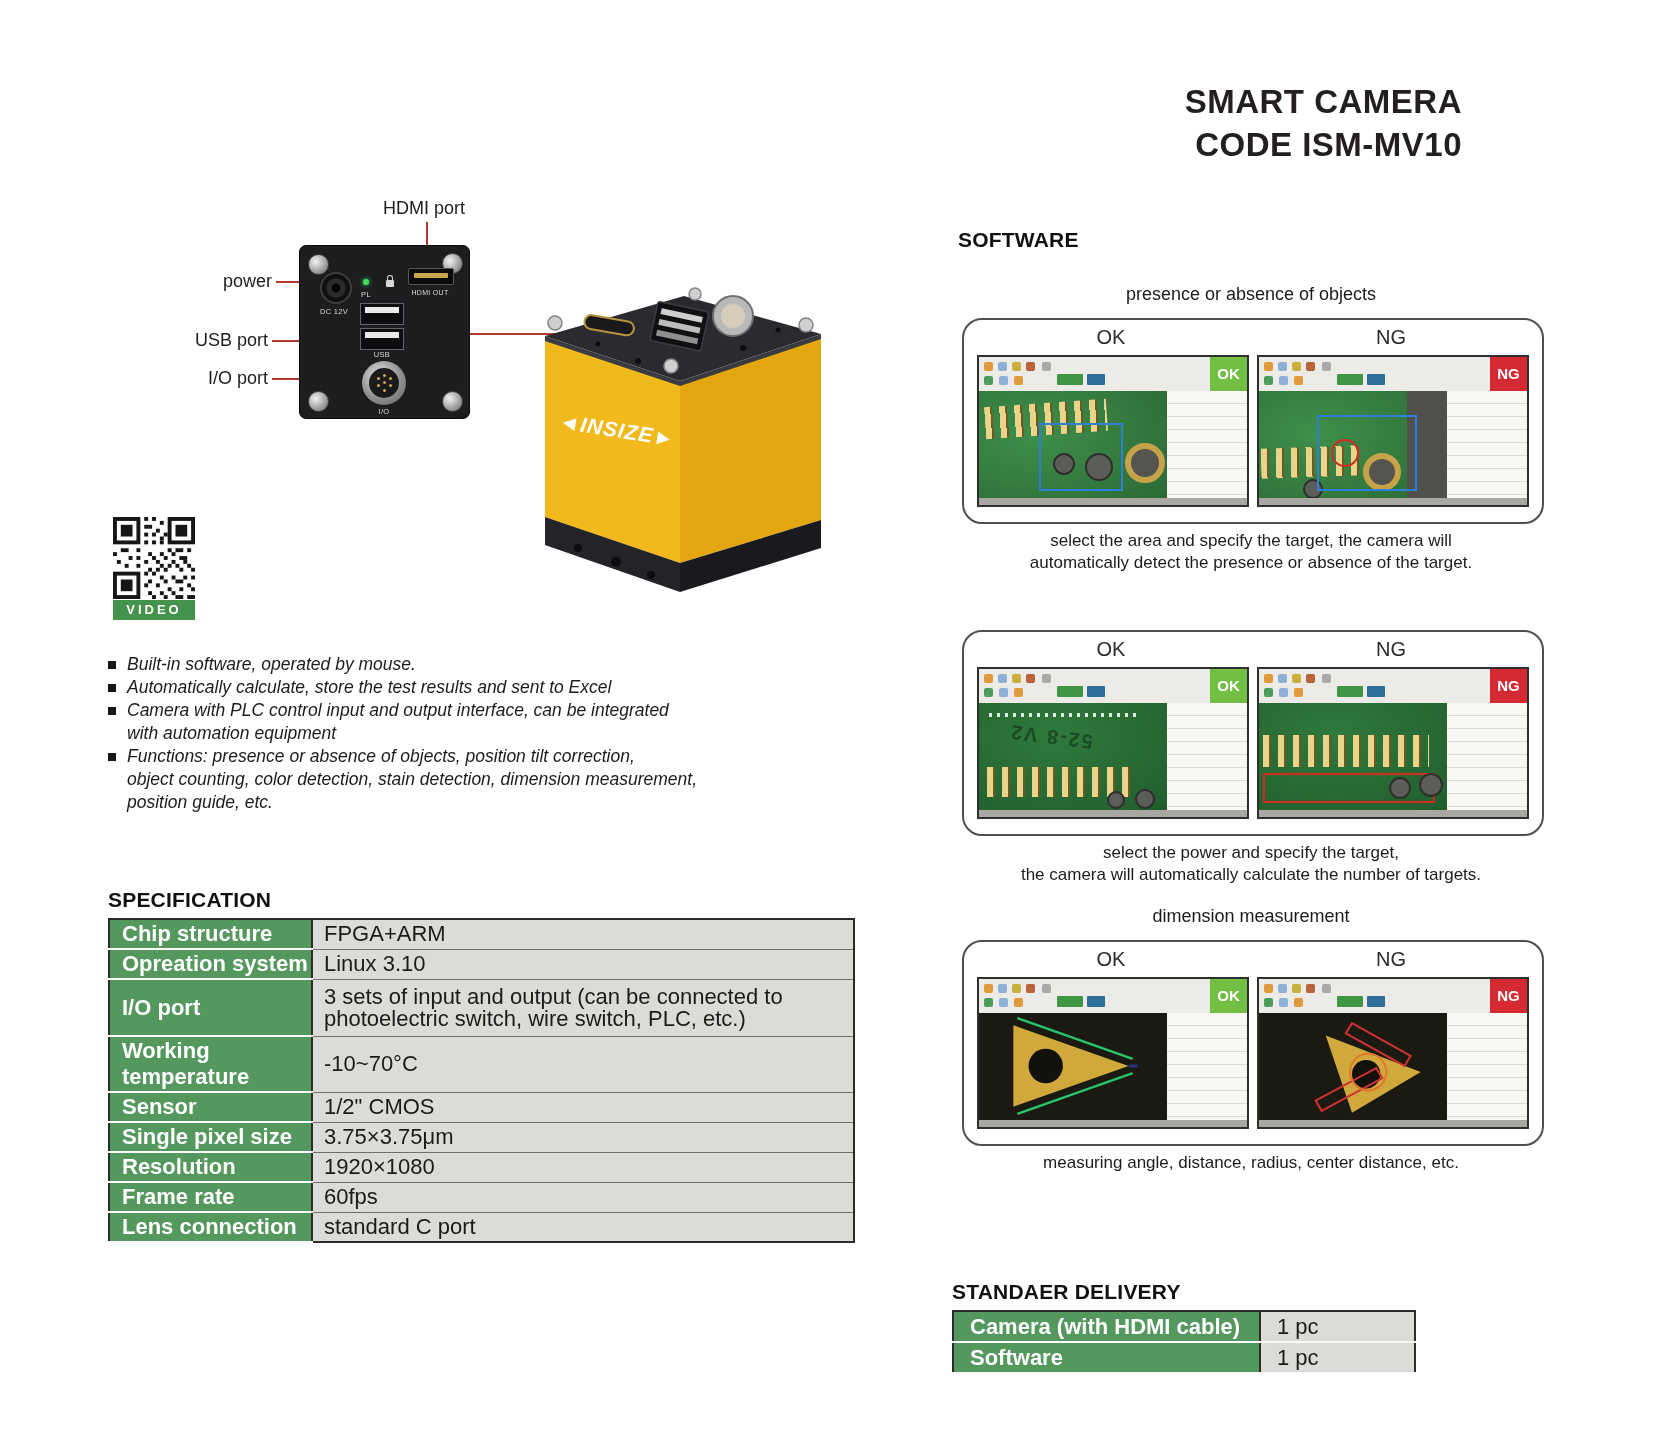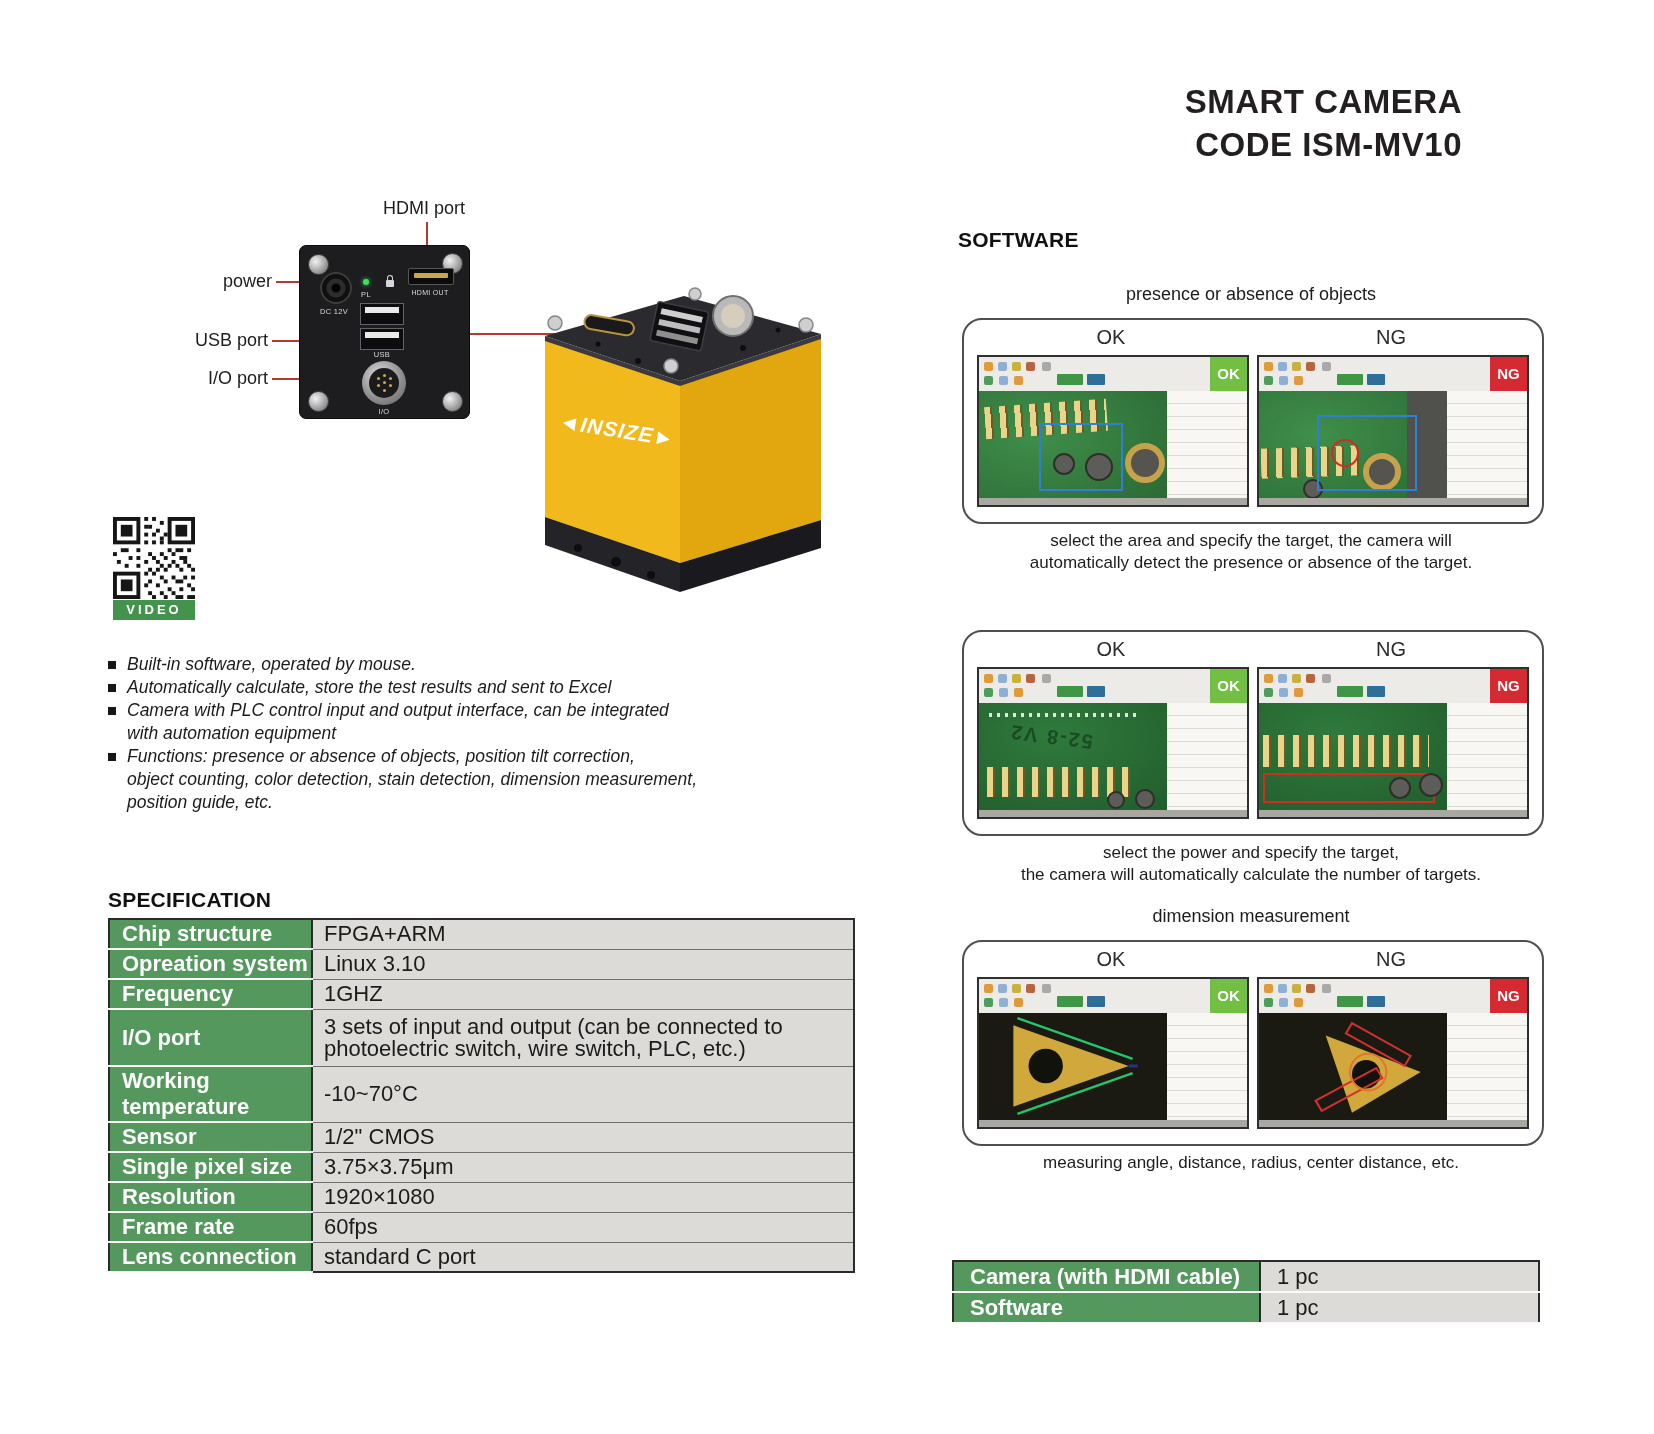--- a/index.html
+++ b/index.html
@@ -48,21 +48,21 @@
   
   table.gtab{border-collapse:collapse;table-layout:fixed;border:2px solid #2b2b2b;position:absolute;}
   table.gtab td{font-size:22px;vertical-align:middle;}
   table.gtab td.k{background:#54985e;color:#fff;font-weight:bold;padding-left:12px;
                   border-bottom:2px solid #fafafa;border-right:2px solid #2b2b2b;}
   table.gtab td.v{background:#dcdbd8;color:#1b1b1b;padding-left:11px;border-bottom:1px solid #6f6f6f;white-space:pre-line;line-height:22px;}
   table.spec{left:108px;top:918px;width:747px;}
   table.spec td.k{width:188px;}
   table.spec tr{height:30px;}
   table.spec tr.tall{height:57px;}
-  table.del{left:952px;top:1260px;width:588px;}
+  table.del{left:952px;top:1310px;width:464px;}
   table.del td.k{width:288px;padding-left:16px;}
   table.del td.v{padding-left:16px;border-bottom:2px solid #fafafa;}
   table.del tr{height:31px;}
   
   .sec-title{position:absolute;left:962px;width:578px;text-align:center;font-size:18px;color:#1b1b1b;}
   .panel{position:absolute;left:962px;width:578px;height:202px;border:2px solid #4f4f4f;border-radius:20px;background:#fff;}
   .okng{position:absolute;width:268px;text-align:center;font-size:20px;color:#2b2b2b;}
   .caption{position:absolute;left:962px;width:578px;text-align:center;font-size:17px;line-height:22px;
            color:#1c1c1c;white-space:pre-line;}
   
@@ -280,24 +280,20 @@
   <table class="gtab spec">
     <tbody>
         <tr>
           <td class="k">Chip structure</td>
           <td class="v">FPGA+ARM</td>
         </tr>
     <tr>
           <td class="k">Opreation system</td>
           <td class="v">Linux 3.10</td>
         </tr>
-    <tr>
-          <td class="k">Frequency</td>
-          <td class="v">1GHZ</td>
-        </tr>
     <tr class="tall">
           <td class="k">I/O port</td>
           <td class="v">3 sets of input and output (can be connected to
 photoelectric switch, wire switch, PLC, etc.)</td>
         </tr>
     <tr>
           <td class="k">Working temperature</td>
           <td class="v">-10~70°C</td>
         </tr>
     <tr>

